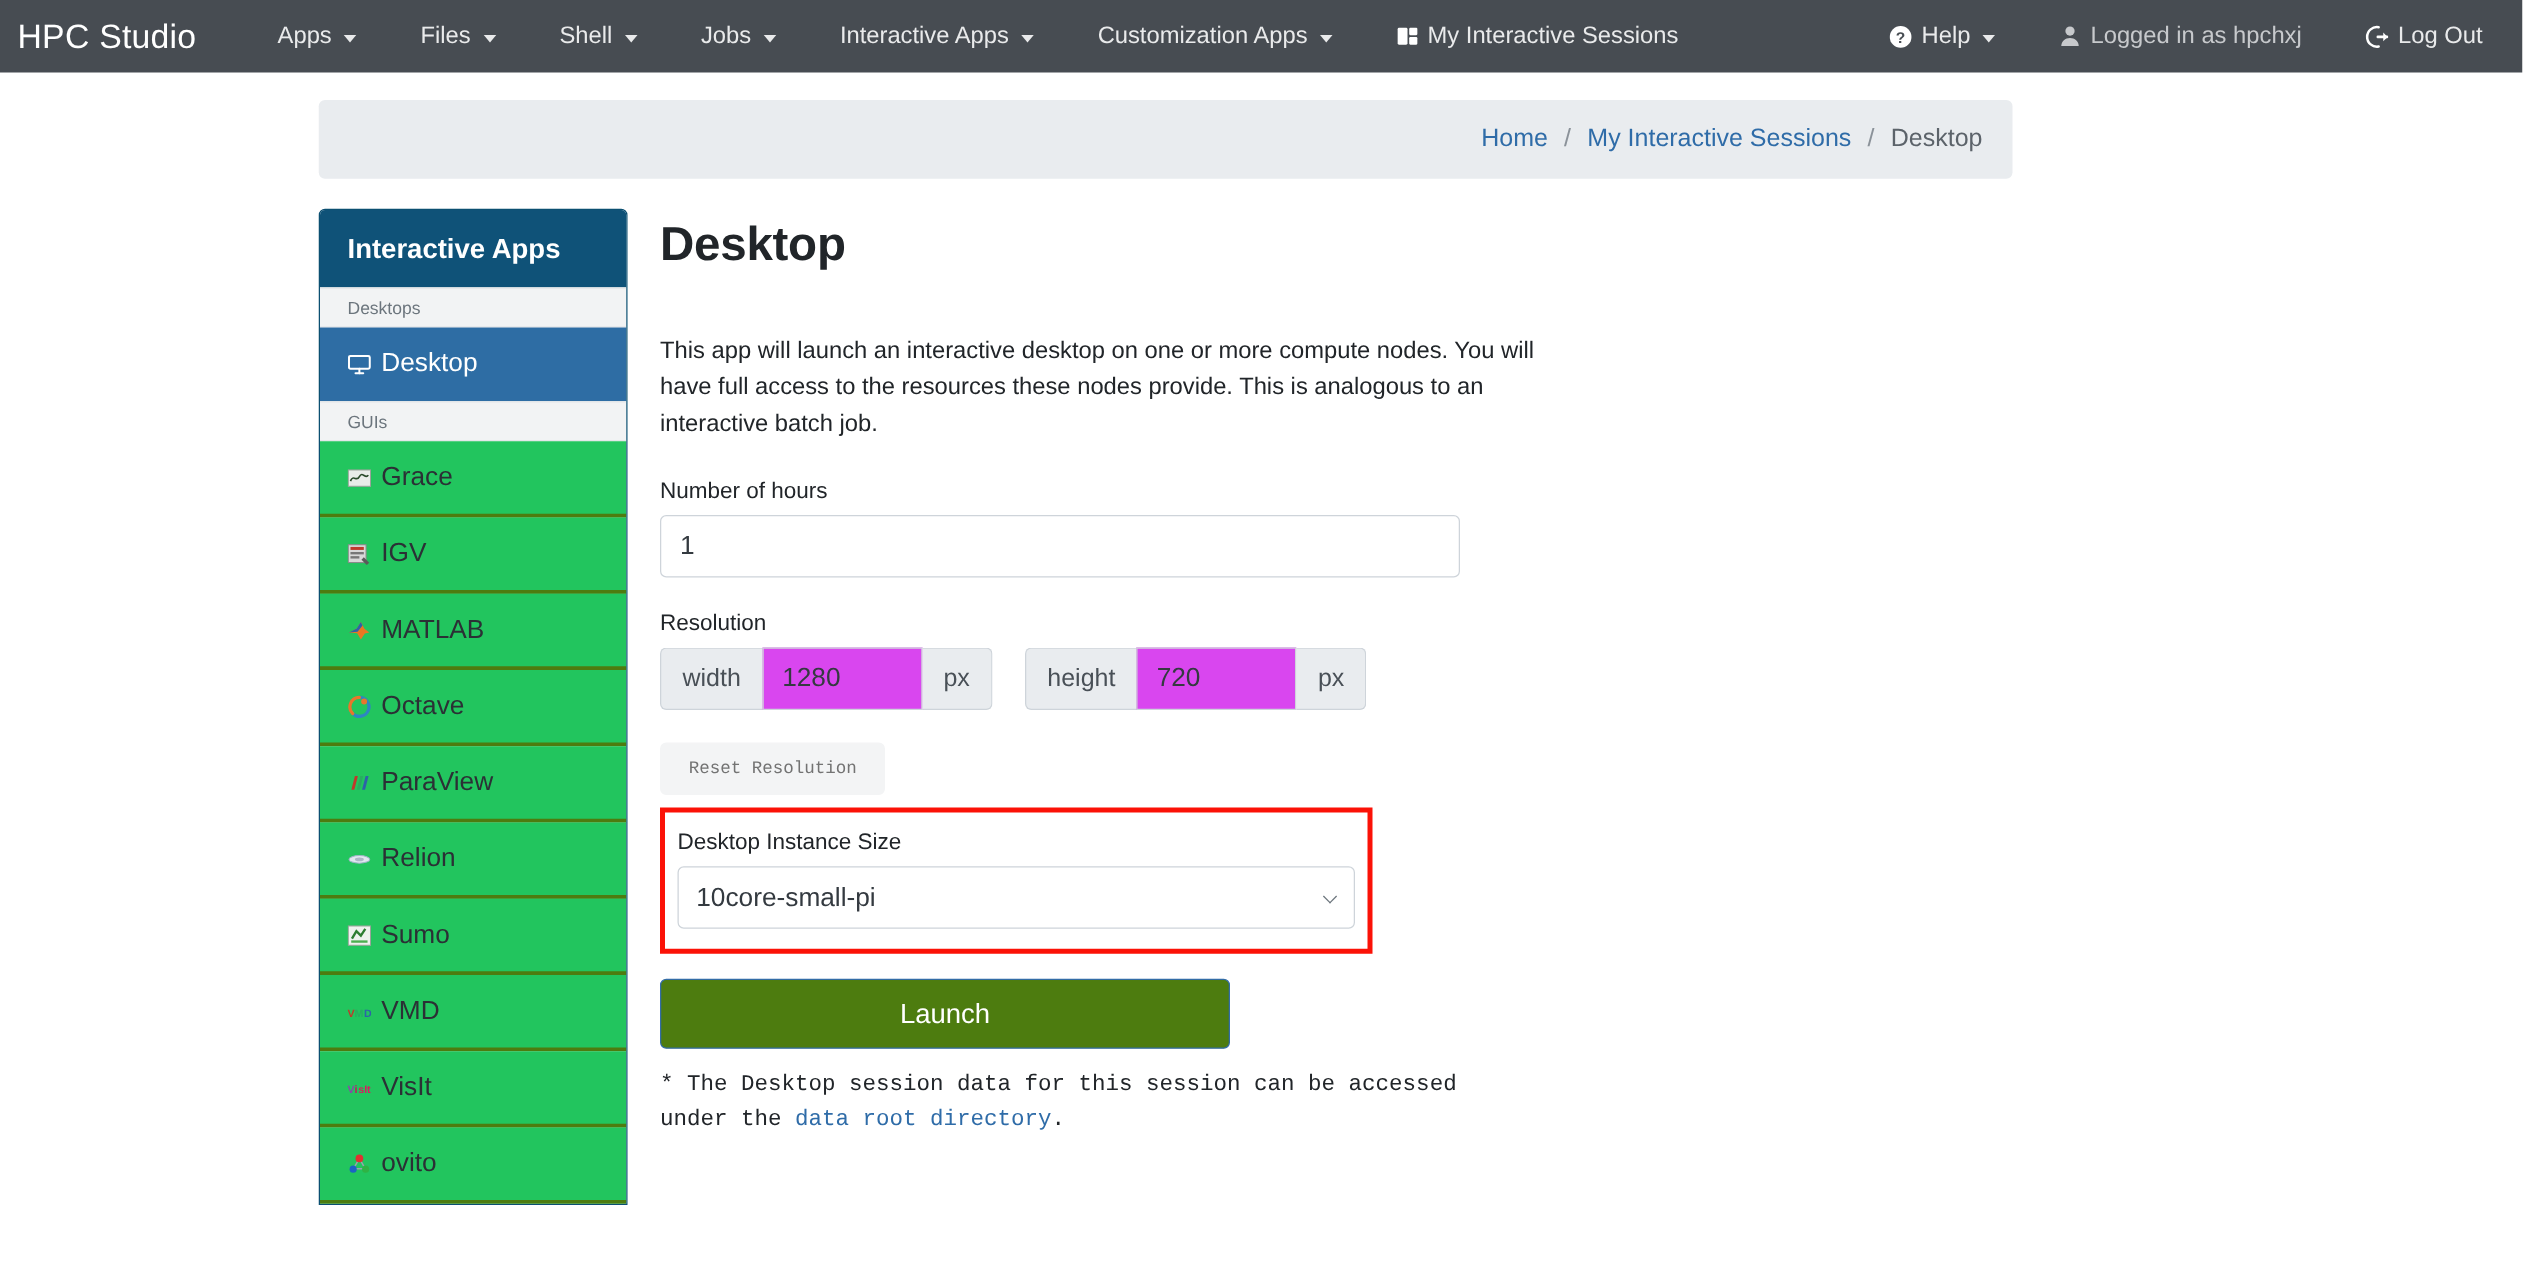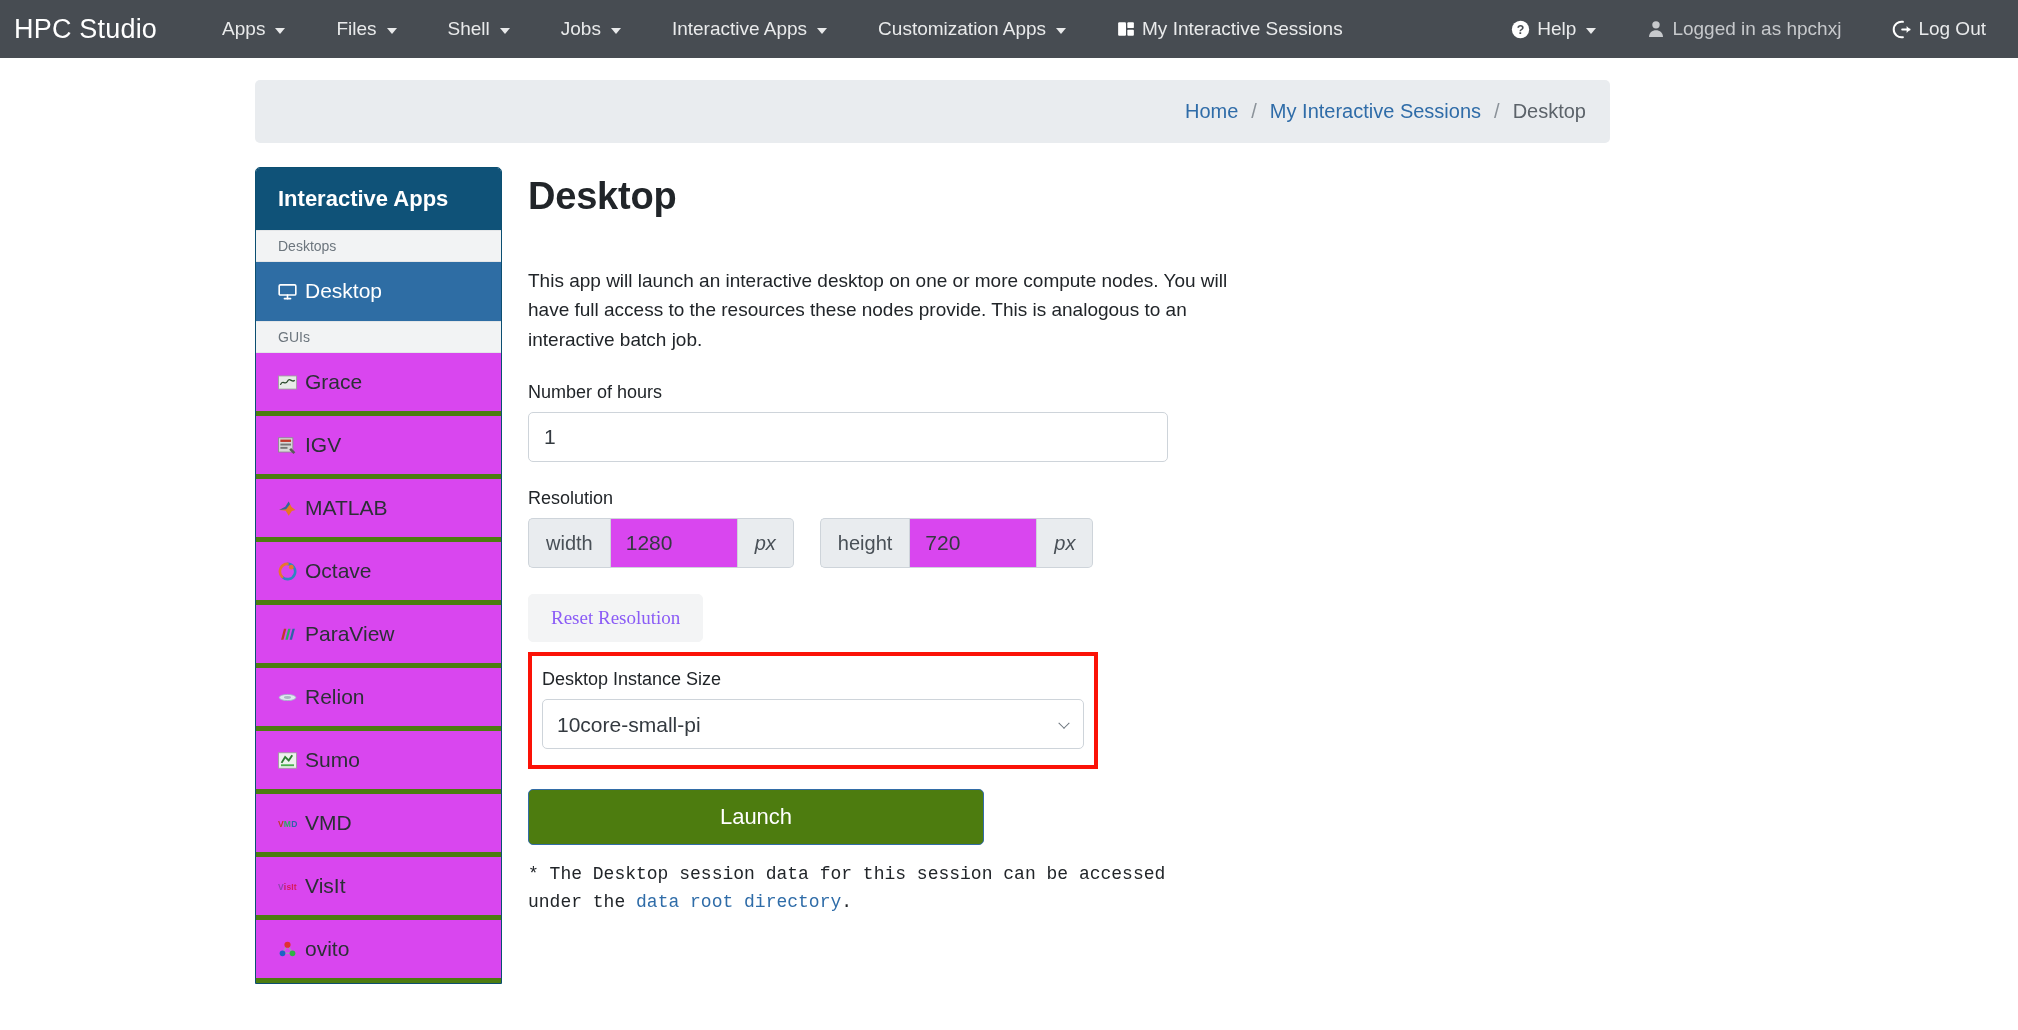--- a/index.html
+++ b/index.html
@@ -110,23 +110,23 @@
     border-bottom: 1px solid #e4e6e8;
     border-top: 1px solid #e4e6e8;
   }
   .app-item {
     display: flex;
     align-items: center;
     gap: 8px;
     padding: 17px 22px;
     font-size: 21px;
     color: #2b3035;
-    border-bottom: 5px solid #4d7c0f;
+    border-bottom: 3px solid #4d7c0f;
     cursor: pointer;
-    background: #d946ef;
+    background: #22c55e;
   }
   .app-item.active {
     background: #2e6da4;
     color: #ffffff;
     border-bottom: 1px solid #2e6da4;
   }
   .app-item .ico {
     width: 19px; height: 19px;
     flex: 0 0 19px;
     display: inline-flex;
@@ -180,41 +180,41 @@
   .ig-addon {
     background: #e9ecef;
     border: 1px solid #ced4da;
     color: #495057;
     font-size: 20px;
     display: flex;
     align-items: center;
     padding: 0 17px;
   }
   .ig-addon.left  { border-radius: 5px 0 0 5px; border-right: none; }
-  .ig-addon.right { border-radius: 0 5px 5px 0; border-left: none; font-style: italic; }
+  .ig-addon.right { border-radius: 0 5px 5px 0; border-left: none; }
   .ig-input {
     border: 1px solid #ced4da;
     font-size: 21px;
     color: #343a40;
     padding: 0 15px;
     width: 128px;
     background: #d946ef;
     font-family: "Liberation Sans", sans-serif;
     outline: none;
   }
 
   .btn-light {
     background: #f3f4f5;
     border: 1px solid #f3f4f5;
     border-radius: 5px;
-    font-size: 19px;
-    color: #8b5cf6;
+    font-size: 14px;
+    color: #737373;
     padding: 12px 22px;
     cursor: pointer;
-    font-family: Liberation Serif, serif;
+    font-family: Liberation Mono, monospace;
   }
 
   .highlight-box {
     border: 4px solid #fb1207;
     padding: 13px 10px 16px 10px;
     margin-top: 10px;
     width: 570px;
   }
   .select-control {
     width: 100%;

